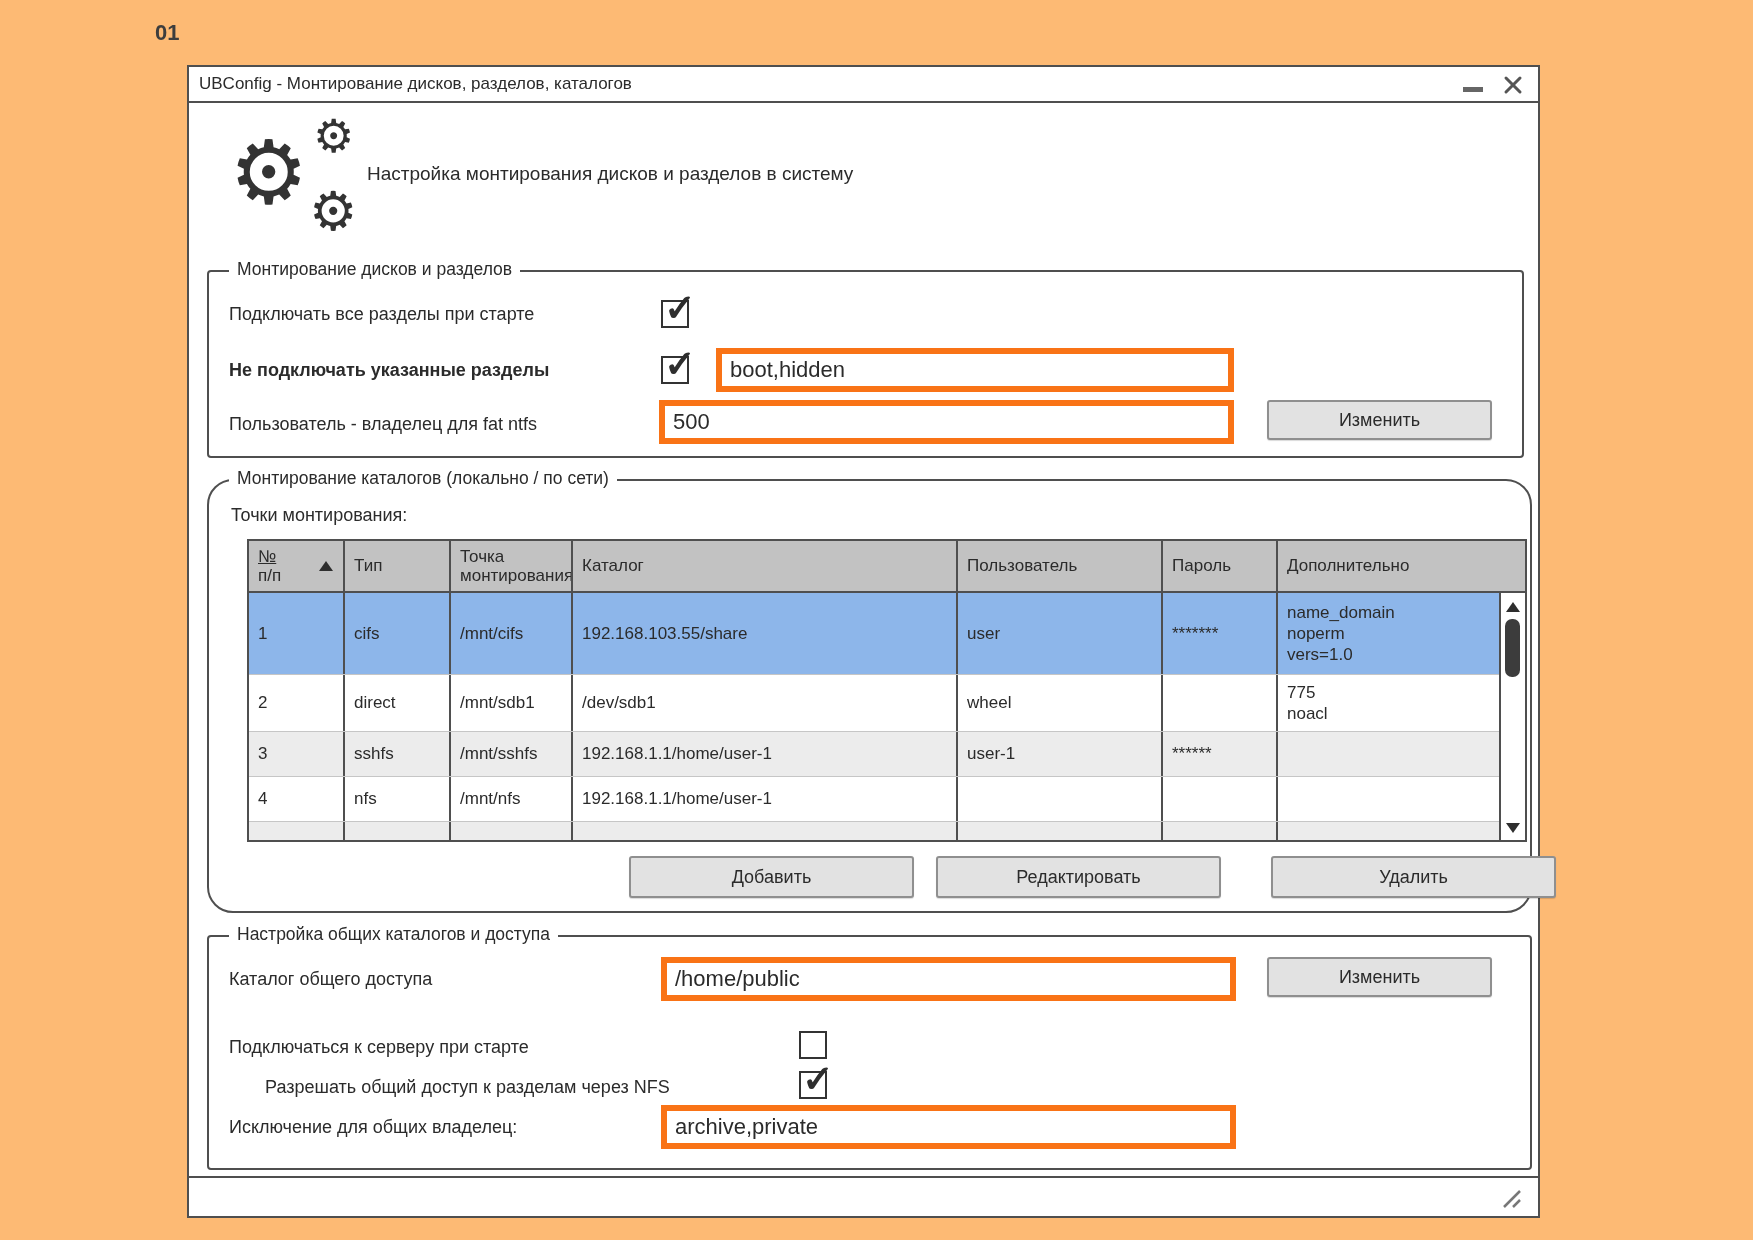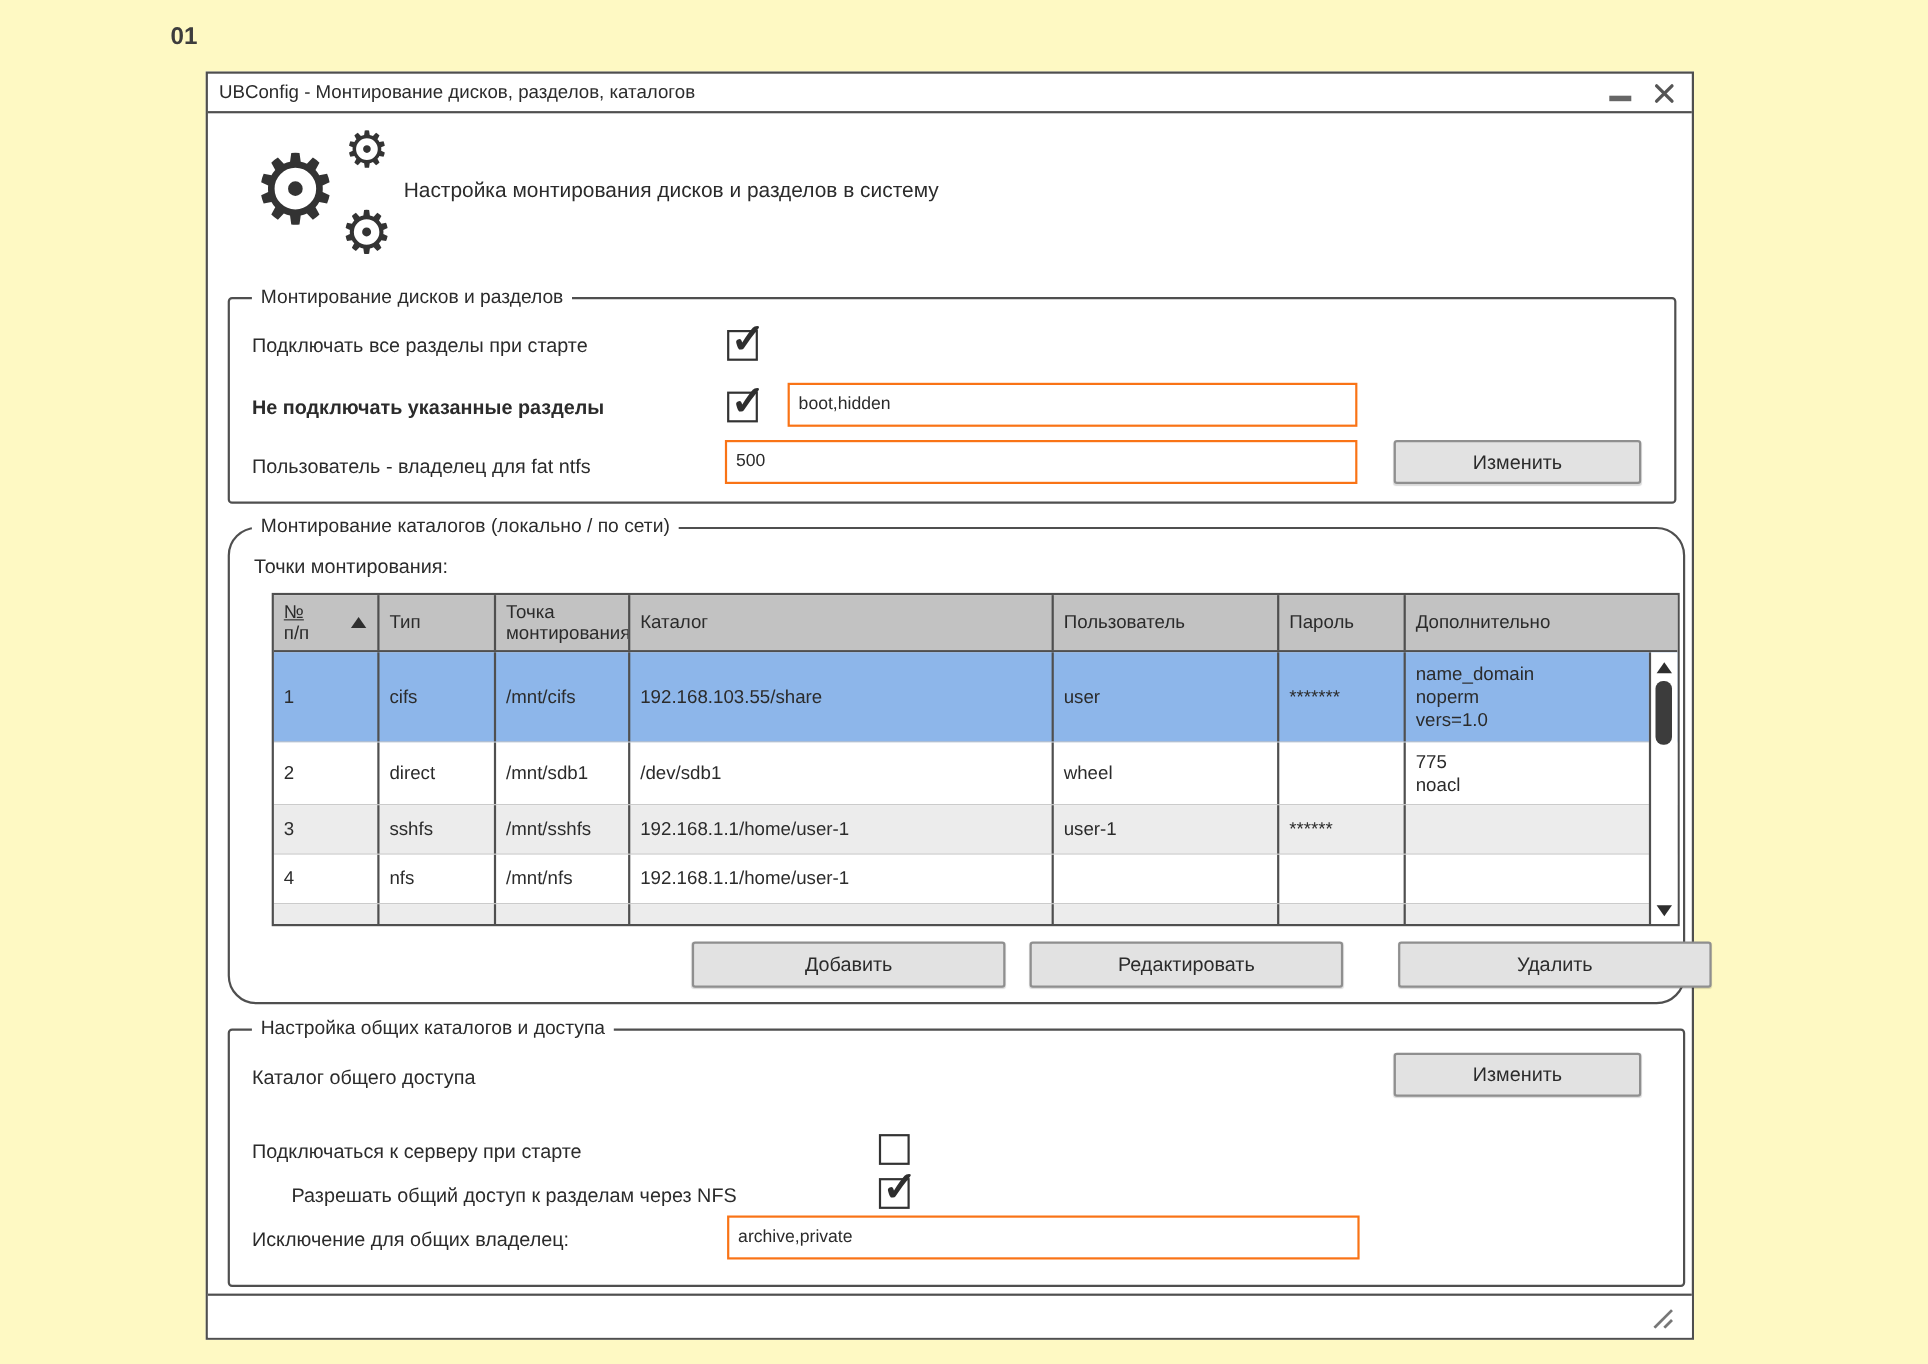--- a/index.html
+++ b/index.html
@@ -1,17 +1,17 @@
 <!DOCTYPE html>
 <html><head>
 <meta charset="utf-8">
 <style>
   * { box-sizing: border-box; margin: 0; padding: 0; }
   body { background:#fff; font-family:"Liberation Sans", sans-serif; color:#2b2b2b; }
-  .canvas { position:relative; width:1753px; height:1240px; background:#fef9c3; overflow:hidden; }
+  .canvas { position:relative; width:1753px; height:1240px; background:#fdba74; overflow:hidden; }
 
   .slide-num { position:absolute; left:155px; top:20px; font-size:22px; font-weight:bold; color:#3d3d3d; }
 
   .window { position:absolute; left:187px; top:65px; width:1353px; height:1153px;
             border:2px solid #4f4f4f; background:#fff; }
 
   
   .titlebar { position:absolute; left:0; top:0; right:0; height:36px; border-bottom:2px solid #4f4f4f;
               display:flex; align-items:center; padding-left:10px; font-size:17px; }
   .win-btn { position:absolute; top:6px; width:26px; height:24px; cursor:default; display:flex; align-items:center; justify-content:center; }
@@ -34,21 +34,21 @@
   .group-3 { top:868px; height:235px; }
   .legend { position:absolute; top:-13px; left:20px; background:#fff; padding:0 8px; font-size:17.5px; white-space:nowrap; }
 
   .lbl { position:absolute; font-size:18px; white-space:nowrap; }
 
   
   .checkbox { position:absolute; width:28px; height:28px; border:2.5px solid #333; background:#fff; }
   .checkbox.checked::after { content:"✓"; position:absolute; left:1px; top:-16px; font-size:38px; font-weight:600; color:#2e2e2e; }
 
   
-  .tfield { position:absolute; height:40px; border:2px solid #f97316; background:#fff; font-size:16px;
+  .tfield { position:absolute; height:40px; border:6px solid #f97316; background:#fff; font-size:22px;
             padding:16px 8px; font-family:"Liberation Sans", sans-serif; color:#2b2b2b; border-radius:0; }
   .btn { position:absolute; height:40px; background:#e2e2e2; border:2px solid #8f8f8f; border-radius:3px;
          font-size:18px; font-family:"Liberation Sans", sans-serif; color:#2b2b2b; cursor:default;
          box-shadow:0 1px 1px rgba(0,0,0,0.15); }
 
   
   .mount-table { position:absolute; left:38px; top:58px; width:1280px; height:303px;
                  border:2px solid #4f4f4f; background:#fff; overflow:hidden; }
   .trow { display:grid; grid-template-columns:96px 106px 122px 385px 205px 115px 1fr; width:100%; }
   .tcell { border-right:2px solid #4f4f4f; padding-left:9px; display:flex; align-items:center;
@@ -214,20 +214,21 @@
 
       <button class="btn" style="left:727px; top:375px; width:285px; height:42px;">Редактировать</button>
       <button class="btn" style="left:420px; top:375px; width:285px; height:42px;">Добавить</button>
       <button class="btn" style="left:1035px; top:375px; width:285px; height:42px;margin-left:27px;">Удалить</button>
     </div>
 
     <div class="group group-3">
       <span class="legend">Настройка общих каталогов и доступа</span>
 
       <span class="lbl" style="left:20px; top:32px;">Каталог общего доступа</span>
+      <input class="tfield" style="left: 452px; top: 20px; width: 575px;" value="/home/public">
       <button class="btn" style="left:1058px; top:20px; width:225px;">Изменить</button>
 
       <span class="lbl" style="left:20px; top:100px;">Подключаться к серверу при старте</span>
       <span class="checkbox" style="left:590px; top:94px;"></span>
 
       <span class="lbl" style="left:20px; top:140px;margin-left:36px;">Разрешать общий доступ к разделам через NFS</span>
       <span class="checkbox checked" style="left:590px; top:134px;"></span>
 
       <span class="lbl" style="left:20px; top:180px;">Исключение для общих владелец:</span>
       <input class="tfield" style="left: 452px; top: 168px; width: 575px;" value="archive,private">

